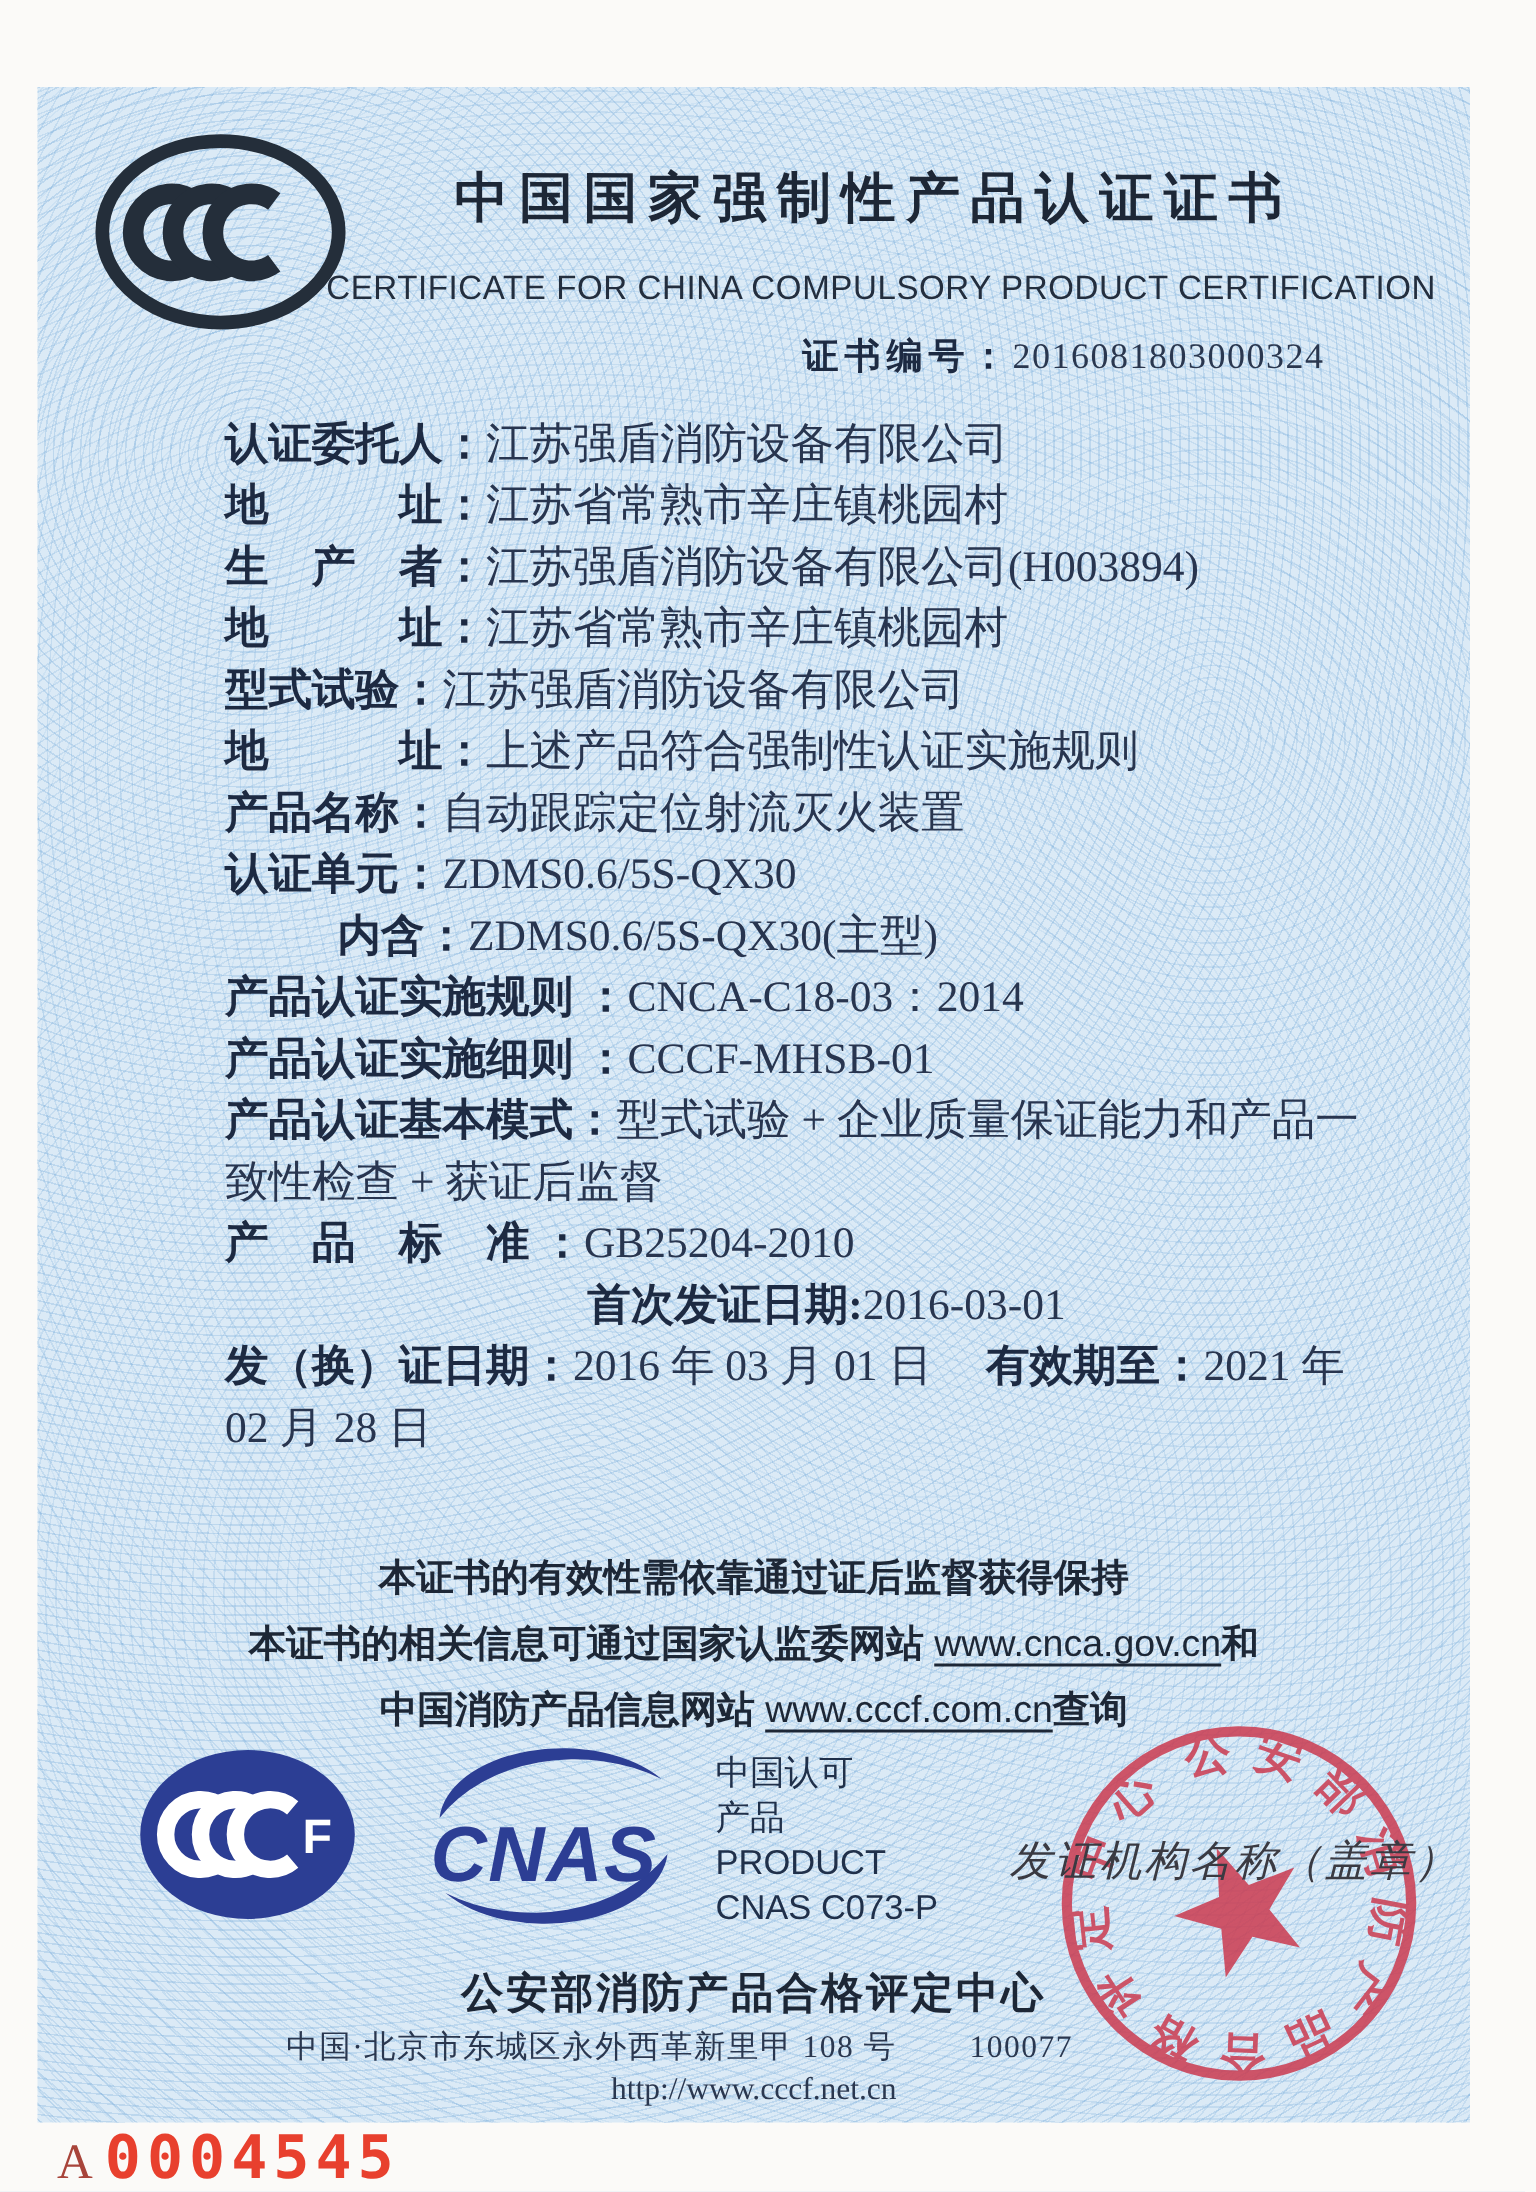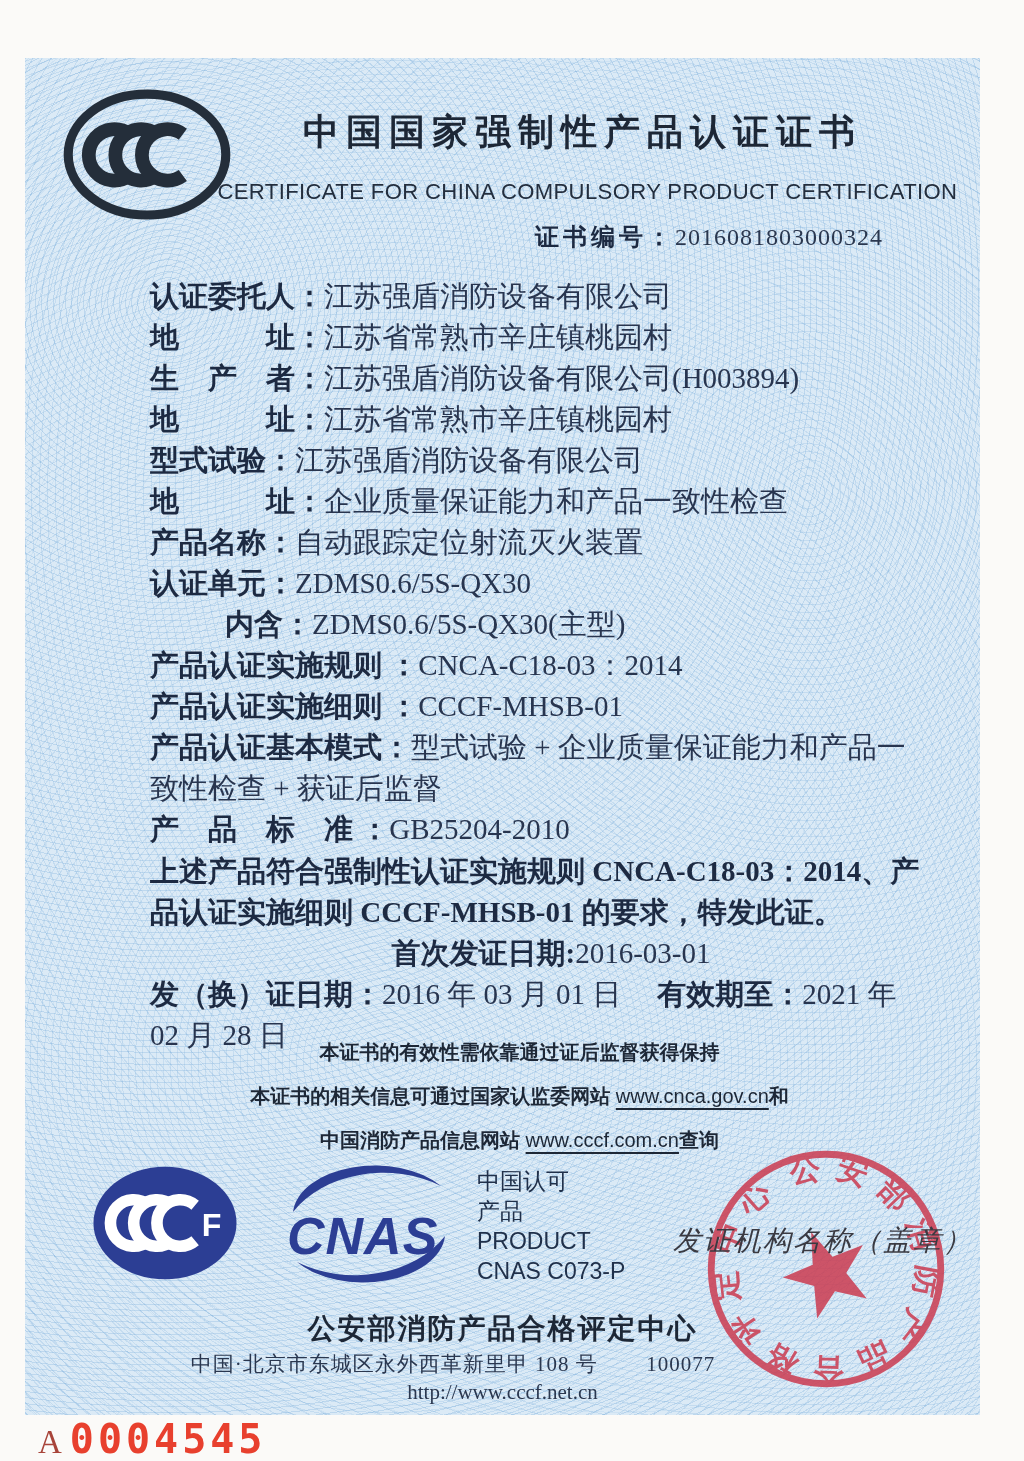--- a/index.html
+++ b/index.html
@@ -38,23 +38,23 @@
   .certno .lbl{letter-spacing:4px;}
   .textcol{position:absolute;left:125px;top:206px;width:772px;font-size:29px;line-height:41px;margin-top:12px;}
   .row{margin:0;}
   .row.indent{padding-left:75px;}
   .lbl{font-weight:bold;color:#1d2a42;}
   .val{color:#28354f;}
   .statement{font-weight:bold;color:#1d2a42;margin:1px 0 0 0;}
   .first-issue{text-align:center;padding-left:30px;}
   .gap{display:inline-block;width:36px;}
   .notices{
-    position:absolute;left:17px;top:972px;width:955px;text-align:center;
+    position:absolute;left:0;top:972px;width:955px;text-align:center;
     font-family:"Liberation Sans",sans-serif;font-weight:bold;
-    font-size:20px;line-height:44px;color:#1d2736;
+    font-size:25px;line-height:44px;color:#1d2736;
   }
   .url{font-weight:normal;text-decoration:underline;text-underline-offset:5px;letter-spacing:0;}
   .logo-ccc{position:absolute;left:34px;top:26px;width:176px;height:142px;}
   .logo-cccf{position:absolute;left:64px;top:1094px;width:152px;height:142px;}
   .logo-cnas{position:absolute;left:254px;top:1092px;width:180px;height:150px;}
   .accred{
     position:absolute;left:452px;top:1108px;
     font-family:"Liberation Sans",sans-serif;font-size:23px;line-height:30px;color:#20304a;
   }
   .seal{position:absolute;left:676px;top:1086px;width:250px;height:250px;opacity:.85;}
@@ -107,30 +107,29 @@
     <div class="certno">
       <span class="lbl">证书编号：</span><span>2016081803000324</span>
     </div>
 
     <div class="textcol">
       <div class="row"><span class="lbl">认证委托人：</span><span class="val">江苏强盾消防设备有限公司</span></div>
       <div class="row"><span class="lbl">地　　　址：</span><span class="val">江苏省常熟市辛庄镇桃园村</span></div>
       <div class="row"><span class="lbl">生　产　者：</span><span class="val">江苏强盾消防设备有限公司(H003894)</span></div>
       <div class="row"><span class="lbl">地　　　址：</span><span class="val">江苏省常熟市辛庄镇桃园村</span></div>
       <div class="row"><span class="lbl">型式试验：</span><span class="val">江苏强盾消防设备有限公司</span></div>
-      <div class="row"><span class="lbl">地　　　址：</span><span class="val">企业质量保证能力和产品一致性检查</span></div>
+      <div class="row"><span class="lbl">地　　　址：</span><span class="val">上述产品符合强制性认证实施规则</span></div>
       <div class="row"><span class="lbl">产品名称：</span><span class="val">自动跟踪定位射流灭火装置</span></div>
       <div class="row"><span class="lbl">认证单元：</span><span class="val">ZDMS0.6/5S-QX30</span></div>
       <div class="row indent"><span class="lbl">内含：</span><span class="val">ZDMS0.6/5S-QX30(主型)</span></div>
       <div class="row"><span class="lbl">产品认证实施规则 ：</span><span class="val">CNCA-C18-03：2014</span></div>
       <div class="row"><span class="lbl">产品认证实施细则 ：</span><span class="val">CCCF-MHSB-01</span></div>
       <div class="row"><span class="lbl">产品认证基本模式：</span><span class="val">型式试验 + 企业质量保证能力和产品一致性检查 + 获证后监督</span></div>
       <div class="row"><span class="lbl">产　品　标　准 ：</span><span class="val">GB25204-2010</span></div>
 
-      <p class="statement">上述产品符合强制性认证实施规则 CNCA-C18-03：2014、产品认证实施细则 CCCF-MHSB-01 的要求，特发此证。</p>
 
       <div class="row first-issue">
         <span class="lbl">首次发证日期:</span><span class="val">2016-03-01</span>
       </div>
 
       <div class="row">
         <span class="lbl">发（换）证日期：</span><span class="val">2016 年 03 月 01 日</span><span class="gap"></span><span class="lbl">有效期至：</span><span class="val">2021 年 02 月 28 日</span>
       </div>
     </div>
 

